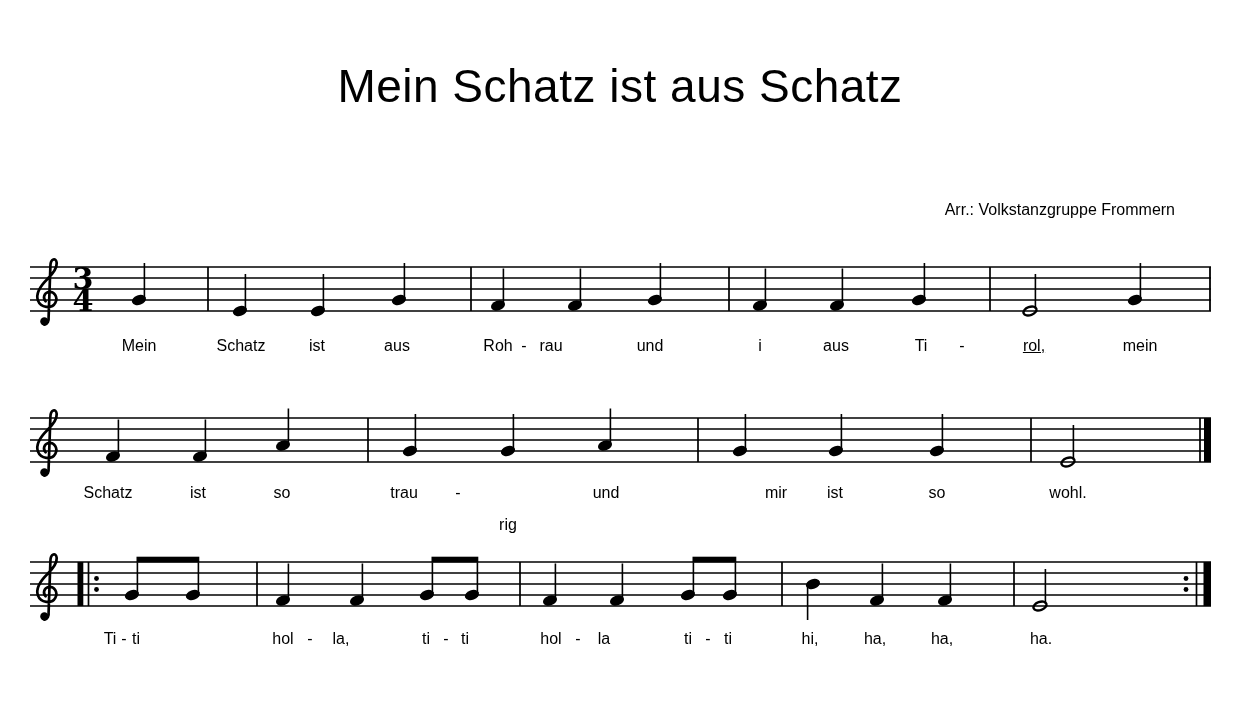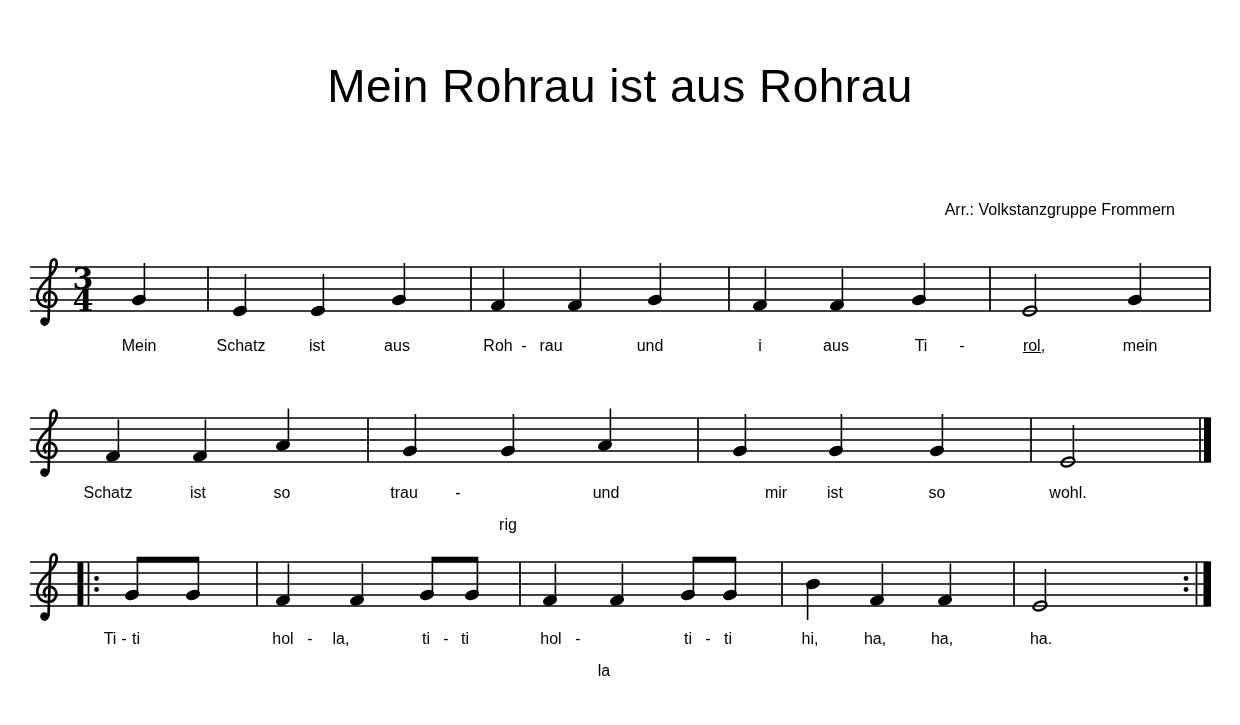--- a/index.html
+++ b/index.html
@@ -27,21 +27,21 @@
   .lyric{
     position:absolute;
     font-size:16px;line-height:1;
     transform:translateX(-50%);
     white-space:nowrap;
   }
 </style>
 </head>
 <body>
 
-<div class="page-title">Mein Rohrau ist aus Rohrau</div>
+<div class="page-title">Mein Schatz ist aus Schatz</div>
 <div class="arranger">Arr.: Volkstanzgruppe Frommern</div>
 
 <svg id="score-svg" width="1240" height="725" viewBox="0 0 1240 725">
     <g>
       <line x1="30" y1="267" x2="1211" y2="267" stroke="#000000" stroke-width="1.3"></line>
       <line x1="30" y1="278" x2="1211" y2="278" stroke="#000000" stroke-width="1.3"></line>
       <line x1="30" y1="289" x2="1211" y2="289" stroke="#000000" stroke-width="1.3"></line>
       <line x1="30" y1="300" x2="1211" y2="300" stroke="#000000" stroke-width="1.3"></line>
       <line x1="30" y1="311" x2="1211" y2="311" stroke="#000000" stroke-width="1.3"></line>
       <path d="M 2.6 17.5 L 4.4 -34 C 4.4 -41.5 10.2 -43 10.7 -37 C 11.2 -31 6.3 -25.8 1.2 -20.8 C -5.8 -13.9 -10.6 -7 -8.1 0.4 C -5.5 7.9 5.8 9.3 9.3 2.8 C 12.4 -3 7.9 -9.4 2.3 -8 C -1.9 -6.9 -3.4 -1.7 -0.4 1.3 M 2.6 17.5 C 3 21 1.6 24.2 -1.6 24.6" transform="translate(46 300)" fill="none" stroke="#000000" stroke-width="2.7" stroke-linecap="round" stroke-linejoin="round"></path>
@@ -268,21 +268,21 @@
     <span class="lyric" style="left: 124px; top: 631px;">-</span>
     <span class="lyric" style="left: 136px; top: 631px;">ti</span>
     <span class="lyric" style="left: 283px; top: 631px;">hol</span>
     <span class="lyric" style="left: 310px; top: 631px;">-</span>
     <span class="lyric" style="left: 341px; top: 631px;">la,</span>
     <span class="lyric" style="left: 426px; top: 631px;">ti</span>
     <span class="lyric" style="left: 446px; top: 631px;">-</span>
     <span class="lyric" style="left: 465px; top: 631px;">ti</span>
     <span class="lyric" style="left: 551px; top: 631px;">hol</span>
     <span class="lyric" style="left: 578px; top: 631px;">-</span>
-    <span class="lyric" style="left: 604px; top: 663px; text-align: center;">la</span>
+    <span class="lyric" style="left: 604px; top: 631px; text-align: center;">la</span>
     <span class="lyric" style="left: 688px; top: 631px;">ti</span>
     <span class="lyric" style="left: 708px; top: 631px;">-</span>
     <span class="lyric" style="left: 728px; top: 631px;">ti</span>
     <span class="lyric" style="left: 810px; top: 631px;">hi,</span>
     <span class="lyric" style="left: 875px; top: 631px;">ha,</span>
     <span class="lyric" style="left: 942px; top: 631px;">ha,</span>
     <span class="lyric" style="left: 1041px; top: 631px;">ha.</span>
   </div>
 
 </body></html>

